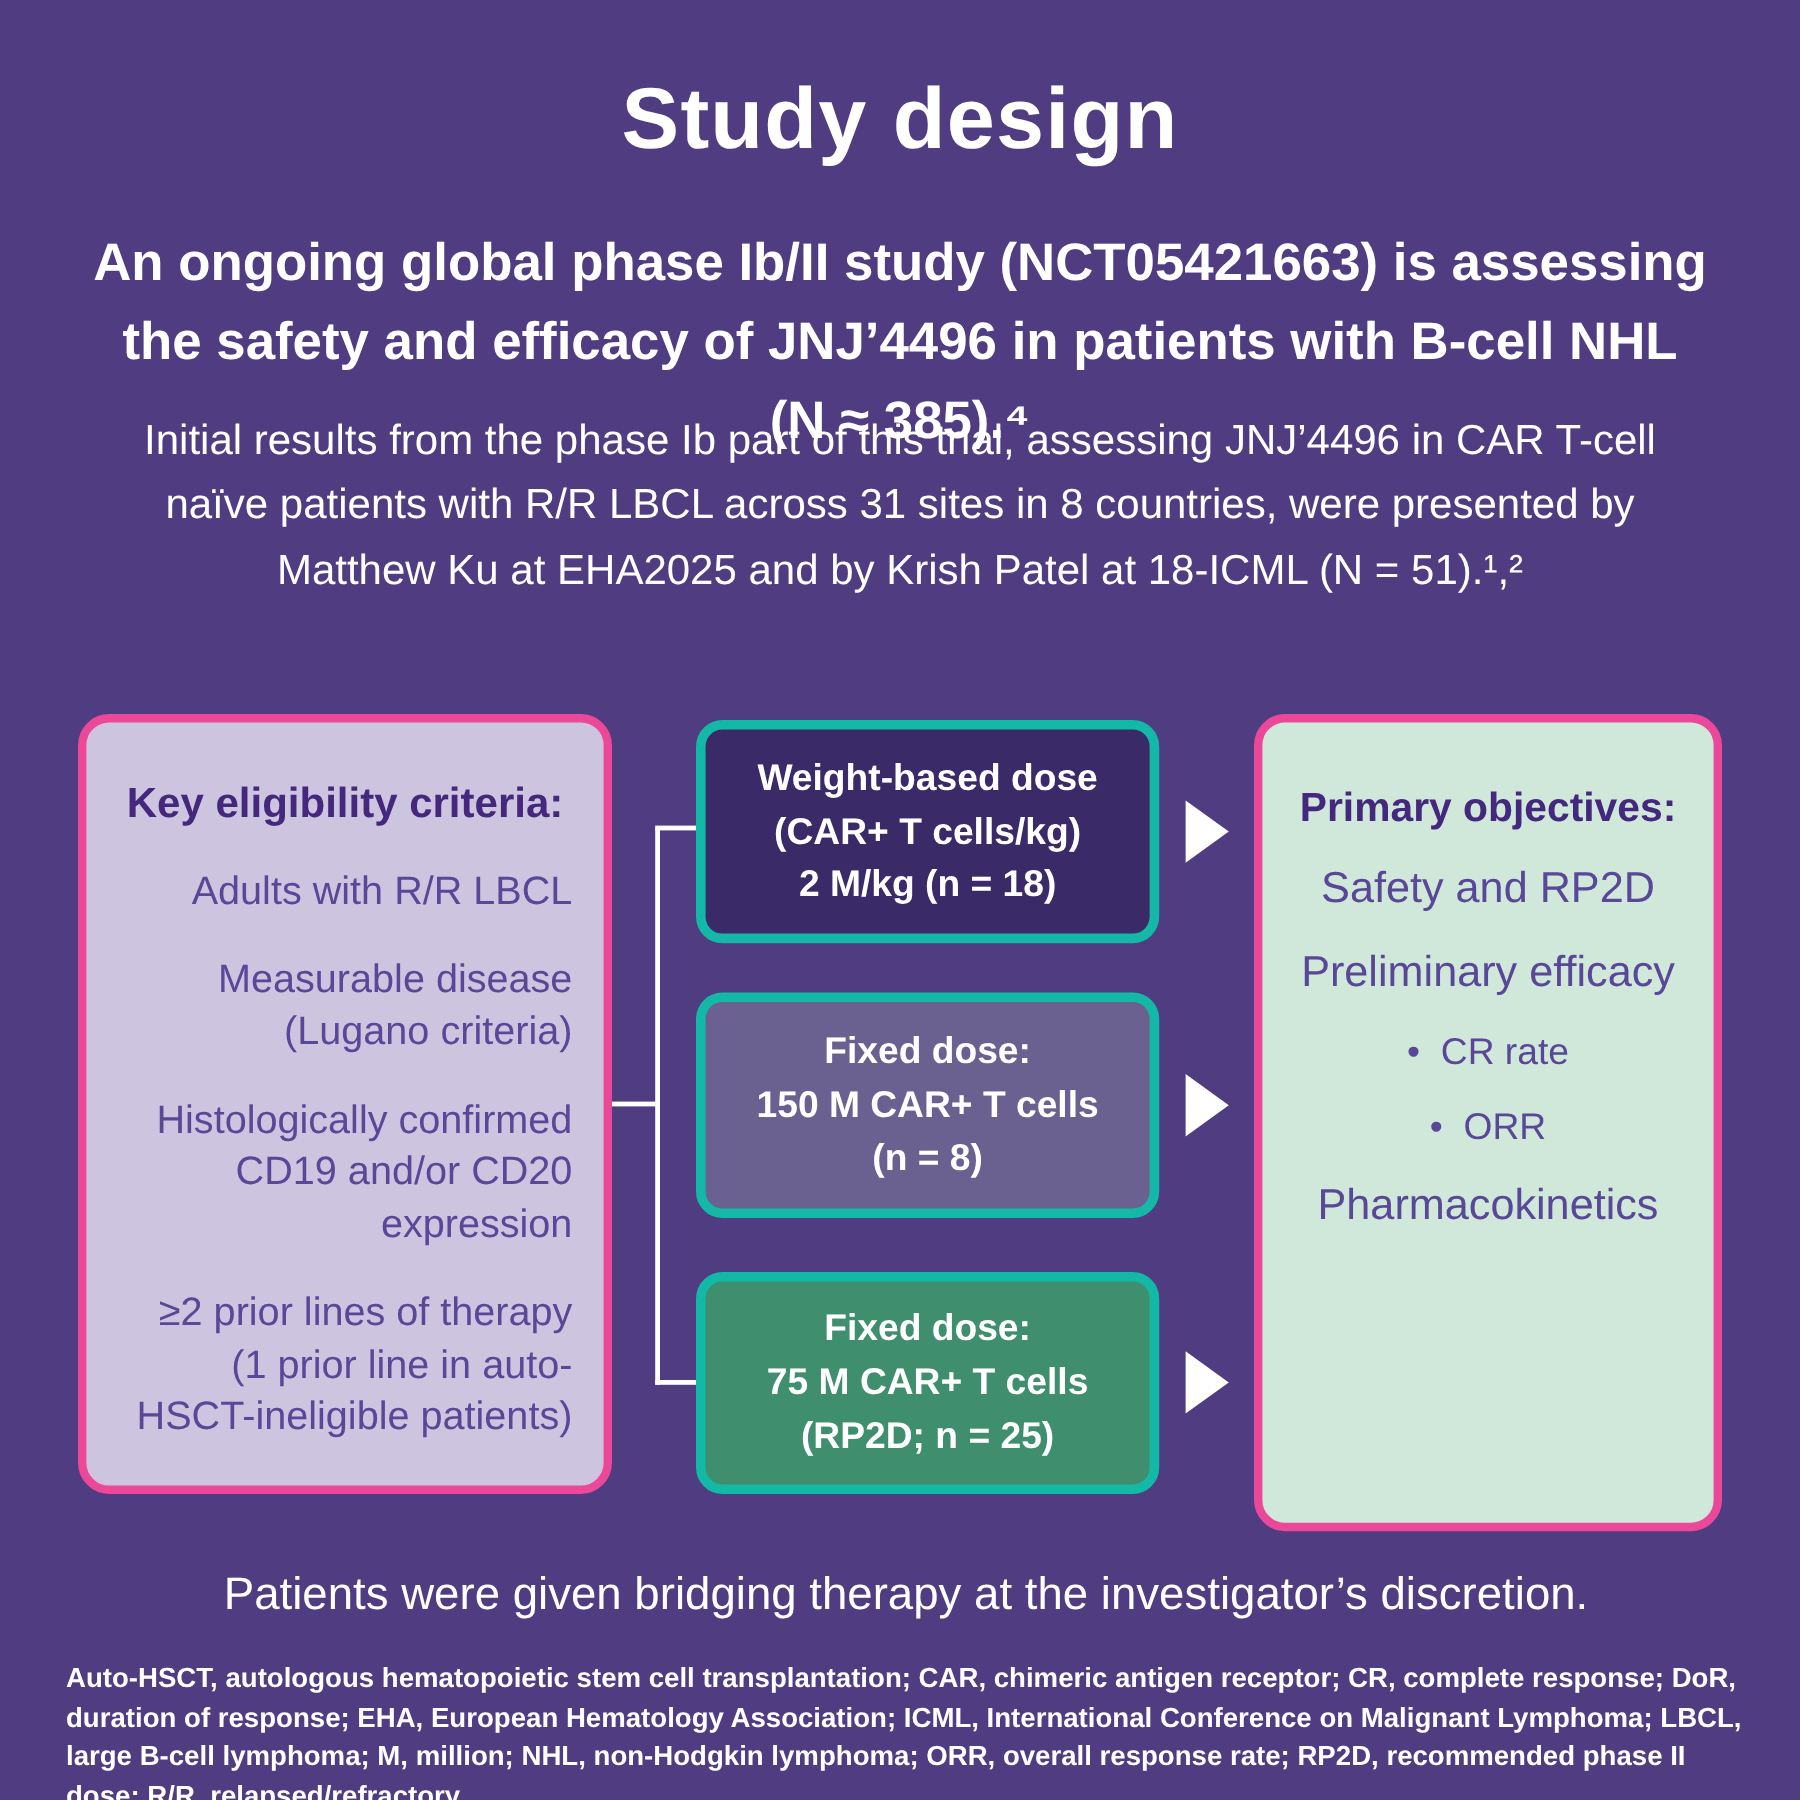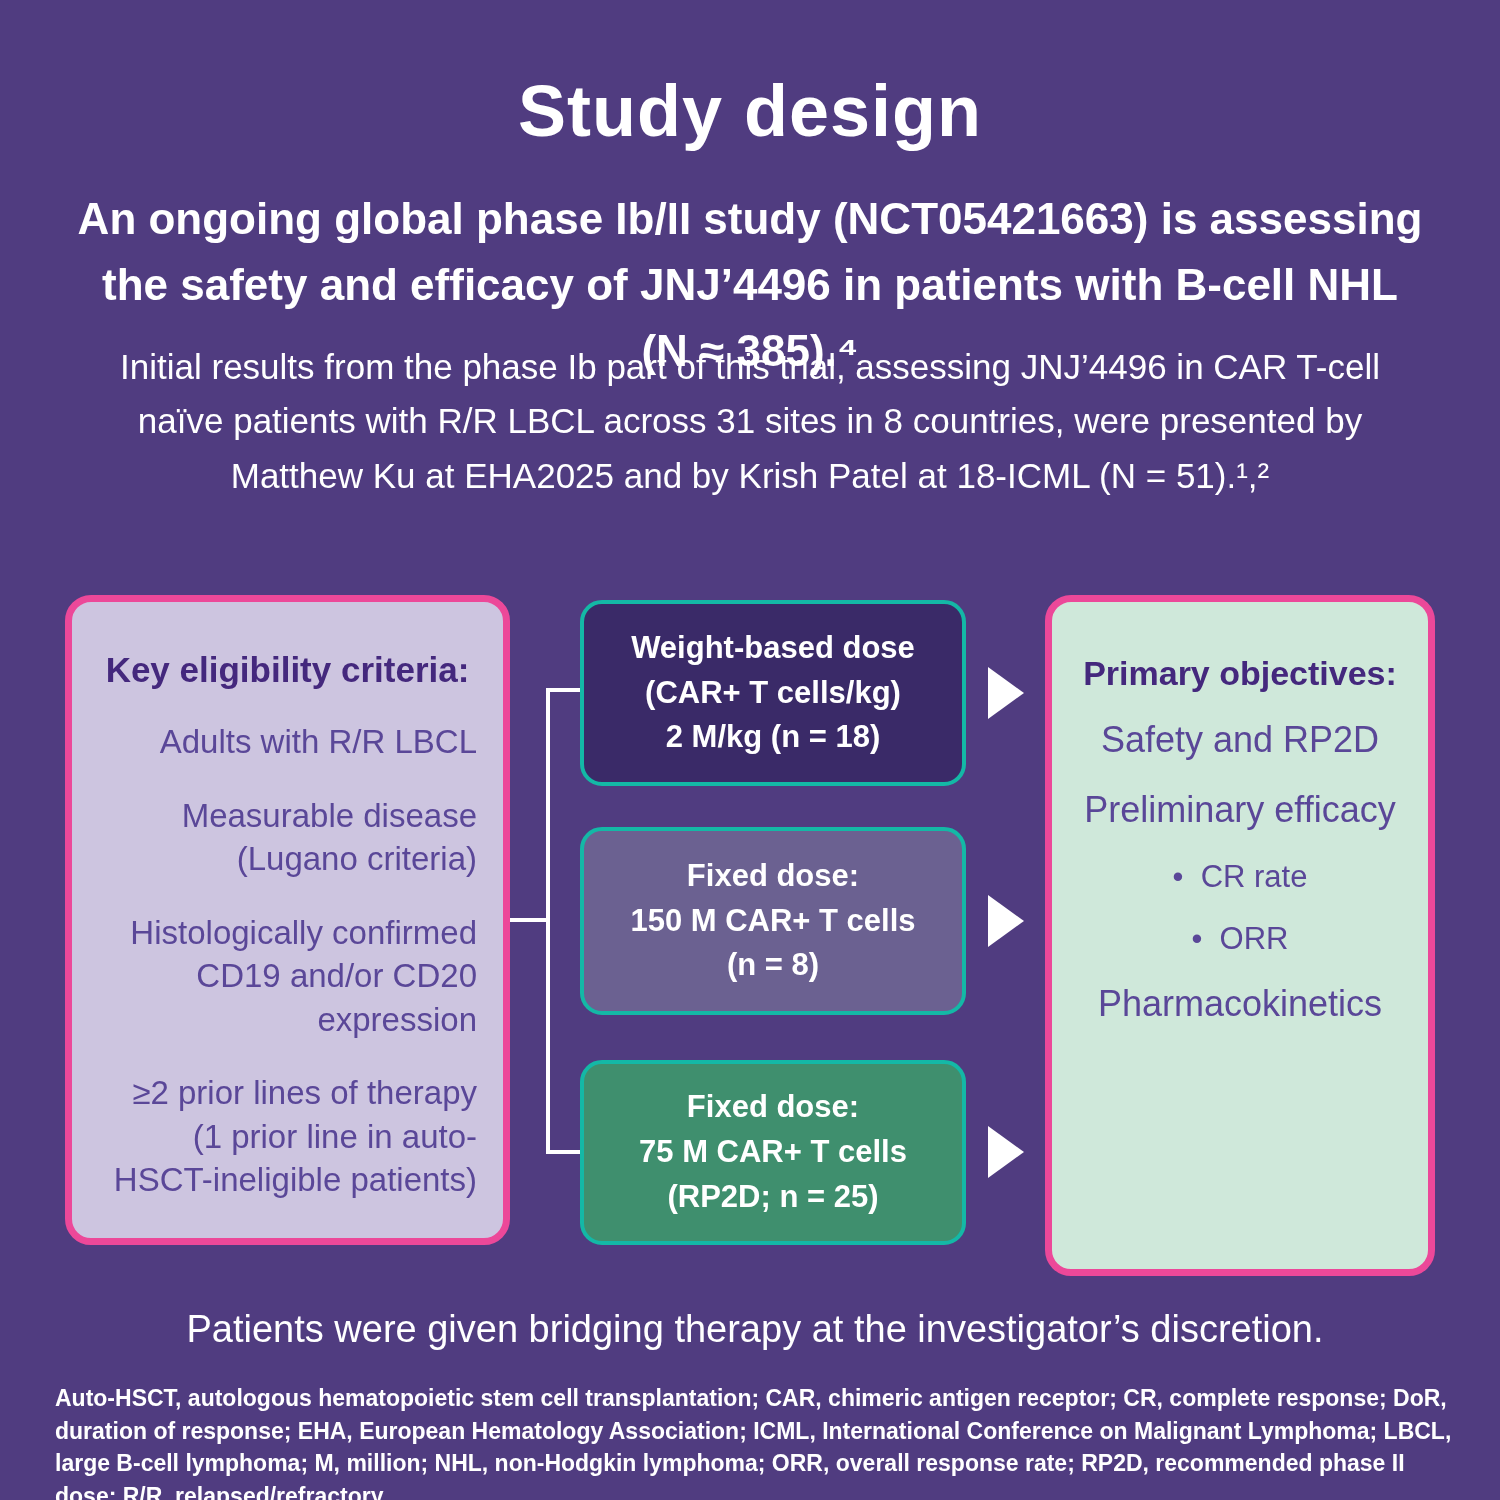--- a/index.html
+++ b/index.html
@@ -7,21 +7,21 @@
     position: relative;
     width: 1500px;
     height: 1500px;
     background: #503c80;
     font-family: "Liberation Sans", sans-serif;
     overflow: hidden;
   }
 
   .page-title {
     position: absolute;
-    top: 70px; left: 0;
+    top: 58px; left: 0;
     width: 100%;
     margin: 0;
     text-align: center;
     color: #ffffff;
     font-size: 72px;
     font-weight: 700;
     letter-spacing: 1px;
   }
 
   .intro-bold {
@@ -81,21 +81,21 @@
     line-height: 1.32;
     margin-bottom: 30px;
     text-align: right;
   }
 
   .dose {
     position: absolute;
     box-sizing: border-box;
     left: 580px;
     width: 386px;
-    border: 4px solid #14b8a6;
+    border: 8px solid #14b8a6;
     border-radius: 22px;
     display: flex;
     align-items: center;
     justify-content: center;
     text-align: center;
     color: #ffffff;
     font-size: 31px;
     font-weight: 700;
     line-height: 1.45;
   }

